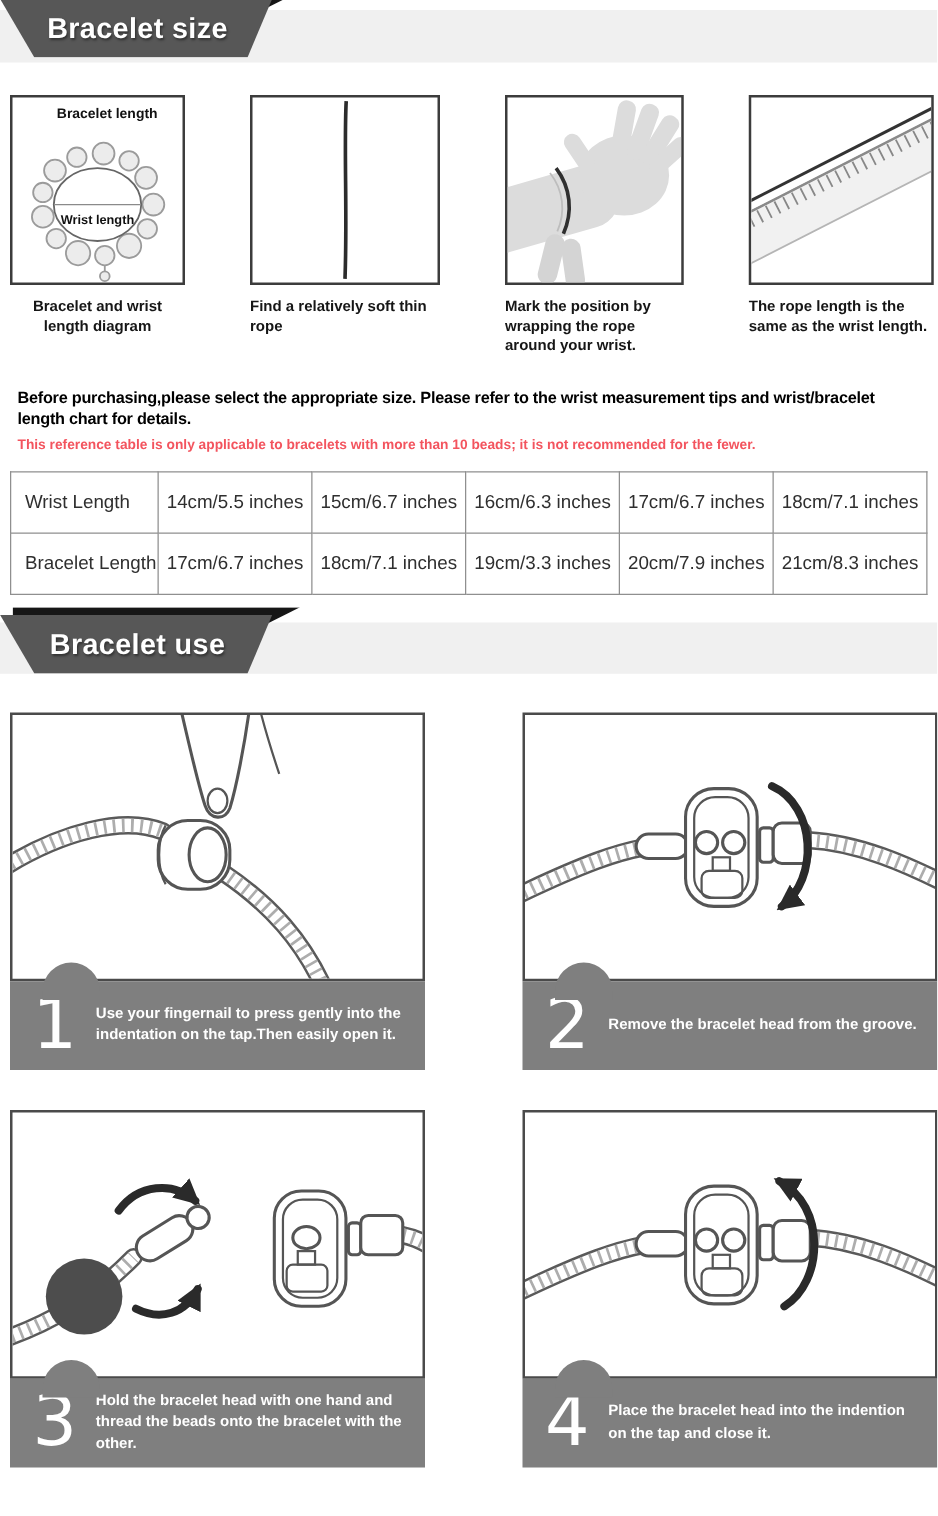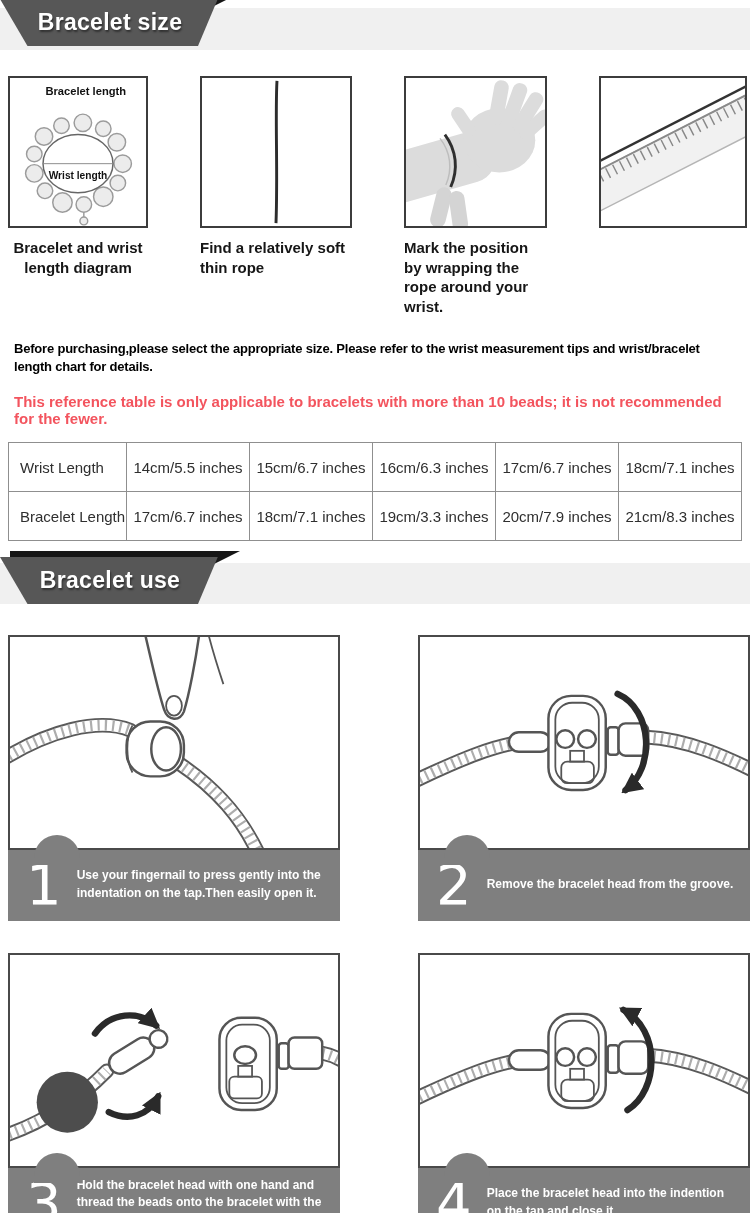--- a/index.html
+++ b/index.html
@@ -18,26 +18,26 @@
   .banner-front span { color:#fff; font-weight:bold; font-size:23px; letter-spacing:.3px;
                        text-shadow:1px 2px 2px rgba(0,0,0,.45); }
   .banner-row.first { height:50px; }
   .banner-row.first .banner { top:-7px; }
   .banner-row.first .band { top:8px; height:42px; }
 
   
   .measure-grid { margin:26px 0 0 8px; display:grid; grid-template-columns:140px 152px 143px 148px; column-gap:52px; }
   .measure-box { border:2px solid #3c3c3c; background:#fff; height:152px; overflow:hidden; }
   .measure-box svg { display:block; width:100%; height:100%; }
-  .measure-caption { margin-top:10px; font-size:15px; font-weight:bold; line-height:1.3; color:#161616; }
+  .measure-caption { margin-top:10px; font-size:12px; font-weight:bold; line-height:1.3; color:#161616; }
   .measure-caption.center { text-align:center; }
 
   
   .intro { margin:24px 14px 0 14px; font-size:13px; font-weight:bold; line-height:1.35; color:#000; letter-spacing:-0.2px; }
-  .warning { margin:18px 14px 0 14px; font-size:15px; font-weight:bold; color:#f3545e; }
+  .warning { margin:6px 14px 0 14px; font-size:11px; font-weight:bold; color:#f3545e; }
 
   
   table.size-table { margin:15px 8px 0 8px; width:734px; border-collapse:collapse; table-layout:fixed; }
   table.size-table td { border:1px solid #8f8f8f; height:49px; font-size:15px; color:#2f2f2f; text-align:center; background:#fff; }
   table.size-table td.rowlabel { width:118px; text-align:left; padding-left:11px; }
 
   
   .use-wrap { margin-top:10px; }
   .steps-grid { margin:28px 0 0 8px; display:grid; grid-template-columns:332px 332px; column-gap:78px; row-gap:32px; }
   .step { display:flex; flex-direction:column; }
@@ -147,20 +147,21 @@
       <div class="measure-box">
         <svg viewBox="0 0 148 152">
           <g transform="rotate(-27 74 76)">
             <line x1="-24" y1="50" x2="180" y2="50" stroke="#333" stroke-width="2.5"></line>
             <rect x="-24" y="58" width="210" height="38" fill="#f1f1f1" stroke="#b5b5b5" stroke-width="1.5"></rect>
             <line x1="-24" y1="58" x2="186" y2="58" stroke="#8a8a8a" stroke-width="2"></line>
             <line x1="-20" y1="65" x2="184" y2="65" stroke="#888" stroke-width="11" stroke-dasharray="1.5 6.5"></line>
           </g>
         </svg>
       </div>
+      <figcaption class="measure-caption">The rope length is the same as the wrist length.</figcaption>
     </figure>
   </div>
 
   <p class="intro">Before purchasing,please select the appropriate size. Please refer to the wrist measurement tips and wrist/bracelet length chart for details.</p>
   <p class="warning">This reference table is only applicable to bracelets with more than 10 beads; it is not recommended for the fewer.</p>
 
   <table class="size-table">
     <tbody>
       <tr>
         <td class="rowlabel">Wrist Length</td>

